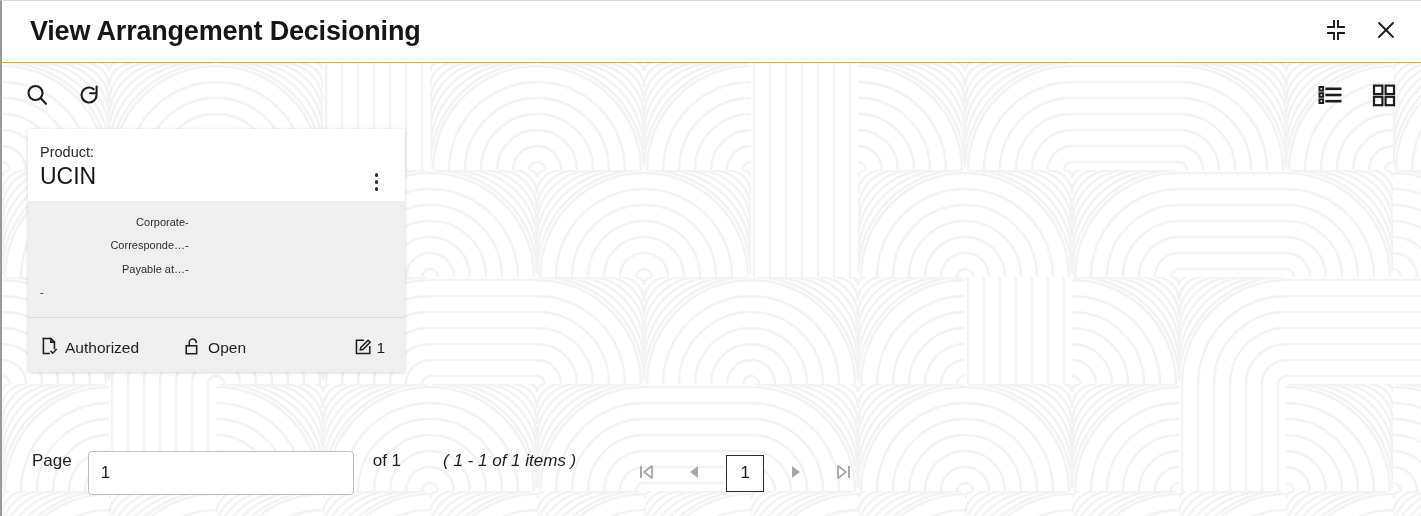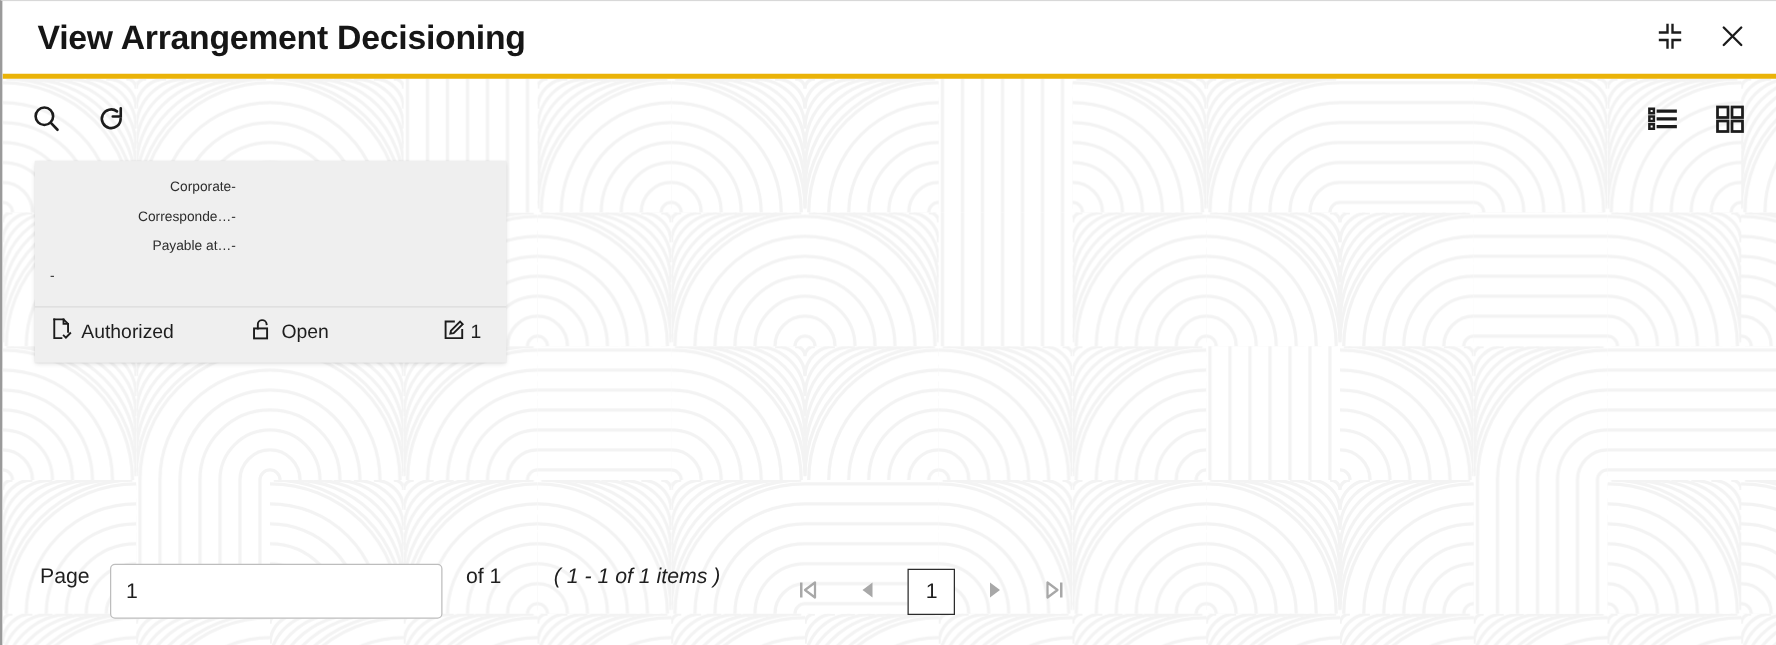--- a/index.html
+++ b/index.html
@@ -21,21 +21,21 @@
     border-left: 2px solid #9a9a9a;
     border-top: 1px solid #d8d8d8;
     overflow: hidden;
   }
 
   
   .title-bar {
     position: relative;
     height: 62px;
     background: #ffffff;
-    border-bottom: 4px solid #eab308;
+    border-bottom: 1px solid #eab308;
     display: flex;
     align-items: center;
     padding: 0 18px 0 28px;
     z-index: 5;
   }
   .page-title {
     font-size: 27px;
     font-weight: bold;
     letter-spacing: -0.2px;
     color: #161616;
@@ -141,24 +141,23 @@
     width: 145px;
     white-space: nowrap;
     overflow: hidden;
   }
   .card-row .rvalue { color: #2d2d2d; }
   .card-footer {
     background: #efefef;
     border-top: 1px solid #dcdcdc;
     display: flex;
     align-items: center;
-    padding: 8px 12px 12px 12px;
+    padding: 19px 12px 12px 12px;
     font-size: 15.5px;
     color: #1e1e1e;
-    gap: 17px;
   }
   .foot-item {
     display: flex; align-items: center; gap: 6px;
     cursor: pointer;
   }
   .foot-item.status { flex: 0 0 auto; }
   .foot-item.state { margin-left: 44px; }
   .foot-item.mods { margin-left: auto; margin-right: 8px; gap: 3px; }
 
   
@@ -404,20 +403,29 @@
               <rect x="14.6" y="14.8" width="8.4" height="8.4"></rect>
             </svg>
           </span>
         </button>
       </div>
     </div>
 
     <div class="card-area">
       <div class="card">
 
+        <div class="card-header">
+          <div class="card-header-label">Product:</div>
+          <div class="card-header-value">UCIN</div>
+          <div class="kebab">
+            <span></span>
+            <span></span>
+            <span></span>
+          </div>
+        </div>
 
         <div class="card-body">
           <div class="card-row">
             <span class="rlabel">Corporate</span>
             <span class="rvalue">-</span>
           </div>
           <div class="card-row">
             <span class="rlabel">Corresponde…</span>
             <span class="rvalue">-</span>
           </div>

